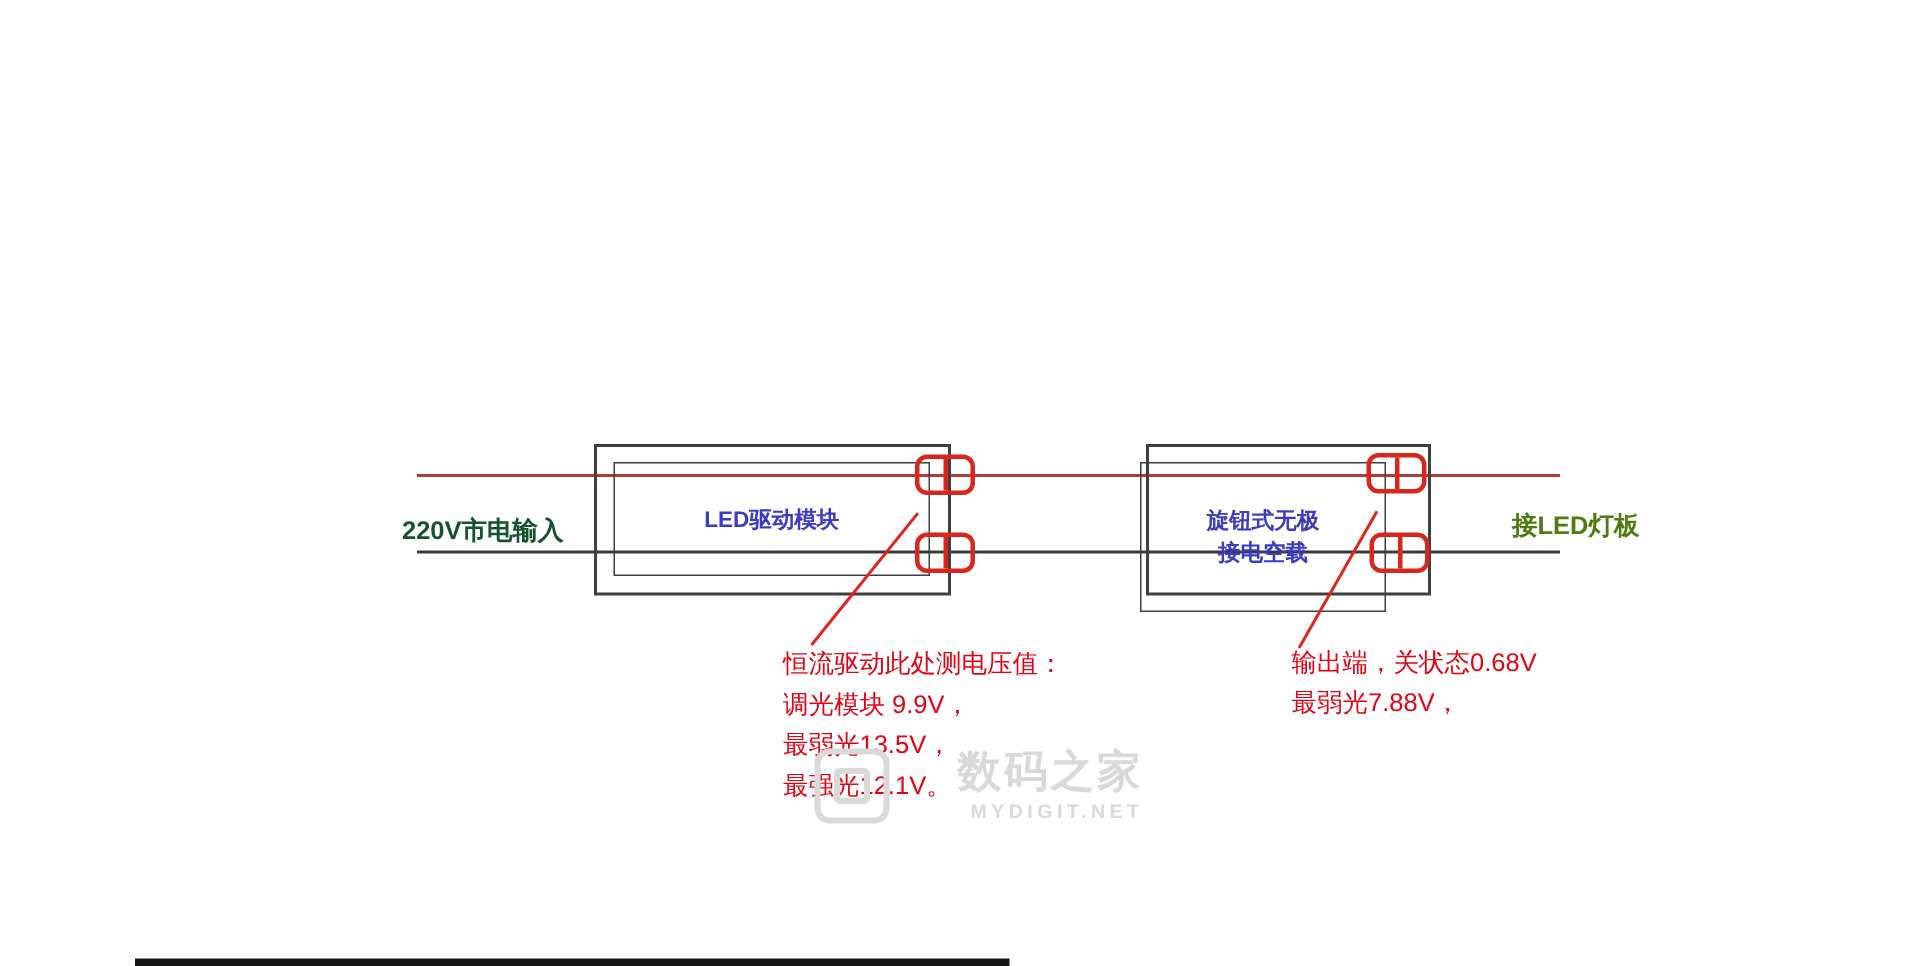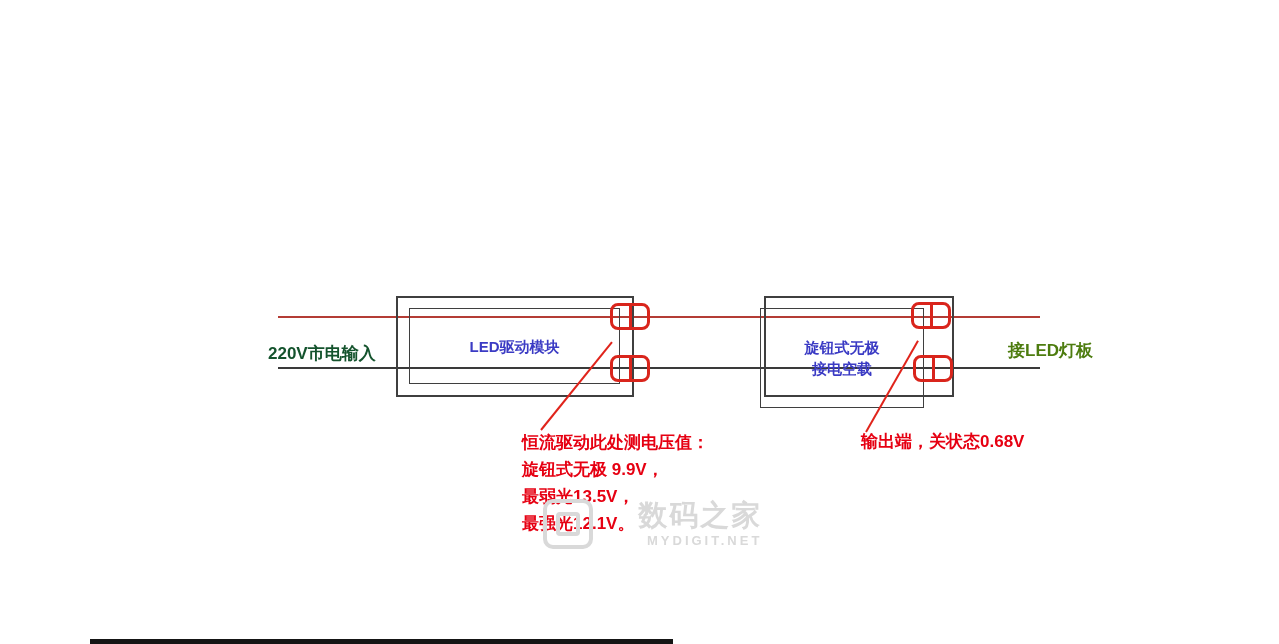--- a/index.html
+++ b/index.html
@@ -34,21 +34,21 @@
   .m1-bottom { left:610px; top:355px; }
   .m2-top { left:911px; top:302px; }
   .m2-bottom { left:913px; top:355px; }
 
   
   .leader { position:absolute; height:2px; background:#e0241b; transform-origin:0 50%; }
   .leader1 { left:541px; top:429px; width:113px; transform:rotate(-51.1deg); }
   .leader2 { left:866px; top:431px; width:105px; transform:rotate(-60.3deg); }
 
   
-  .annotation { position:absolute; color:#e60012; font-size:17px; font-weight:bold; line-height:27px; white-space:nowrap; }
+  .annotation { position:absolute; color:#e60012; font-size:17px; font-weight:normal; line-height:27px; white-space:nowrap; }
   .ann1 { left:522px; top:429px; }
   .ann2 { left:861px; top:428px; }
 
   
   .watermark { position:absolute; left:543px; top:499px; display:flex; align-items:center; gap:10px; color:#d9d9d9; }
   .wm-logo { width:50px; height:50px; border:4px solid #d9d9d9; border-radius:10px; position:relative; flex:0 0 auto; }
   .wm-logo-inner { position:absolute; left:9px; top:9px; width:24px; height:24px; border:4px solid #d9d9d9; border-radius:4px; }
   .wm-text { display:flex; flex-direction:column;text-align:right; }
   .wm-title { font-size:29px; font-weight:bold; letter-spacing:2px; line-height:33px; }
   .wm-subtitle { font-size:13px; font-weight:bold; letter-spacing:3px; line-height:17px;margin-left:44px; }
@@ -89,26 +89,27 @@
     </div>
   <div class="marker m2-bottom">
       <span class="marker-divider"></span>
     </div>
 
   <div class="leader leader1"></div>
   <div class="leader leader2"></div>
 
   <div class="annotation ann1">
     <div>恒流驱动此处测电压值：</div>
-    <div>旋钮式无极 9.9V，</div>
+    <div>调光模块 9.9V，</div>
     <div>最弱光13.5V，</div>
     <div>最强光12.1V。</div>
   </div>
   <div class="annotation ann2">
     <div>输出端，关状态0.68V</div>
+    <div>最弱光7.88V，</div>
   </div>
 
   <div class="watermark">
     <div class="wm-logo">
       <div class="wm-logo-inner"></div>
     </div>
     <div class="wm-text">
       <div class="wm-title">数码之家</div>
       <div class="wm-subtitle">MYDIGIT.NET</div>
     </div>

